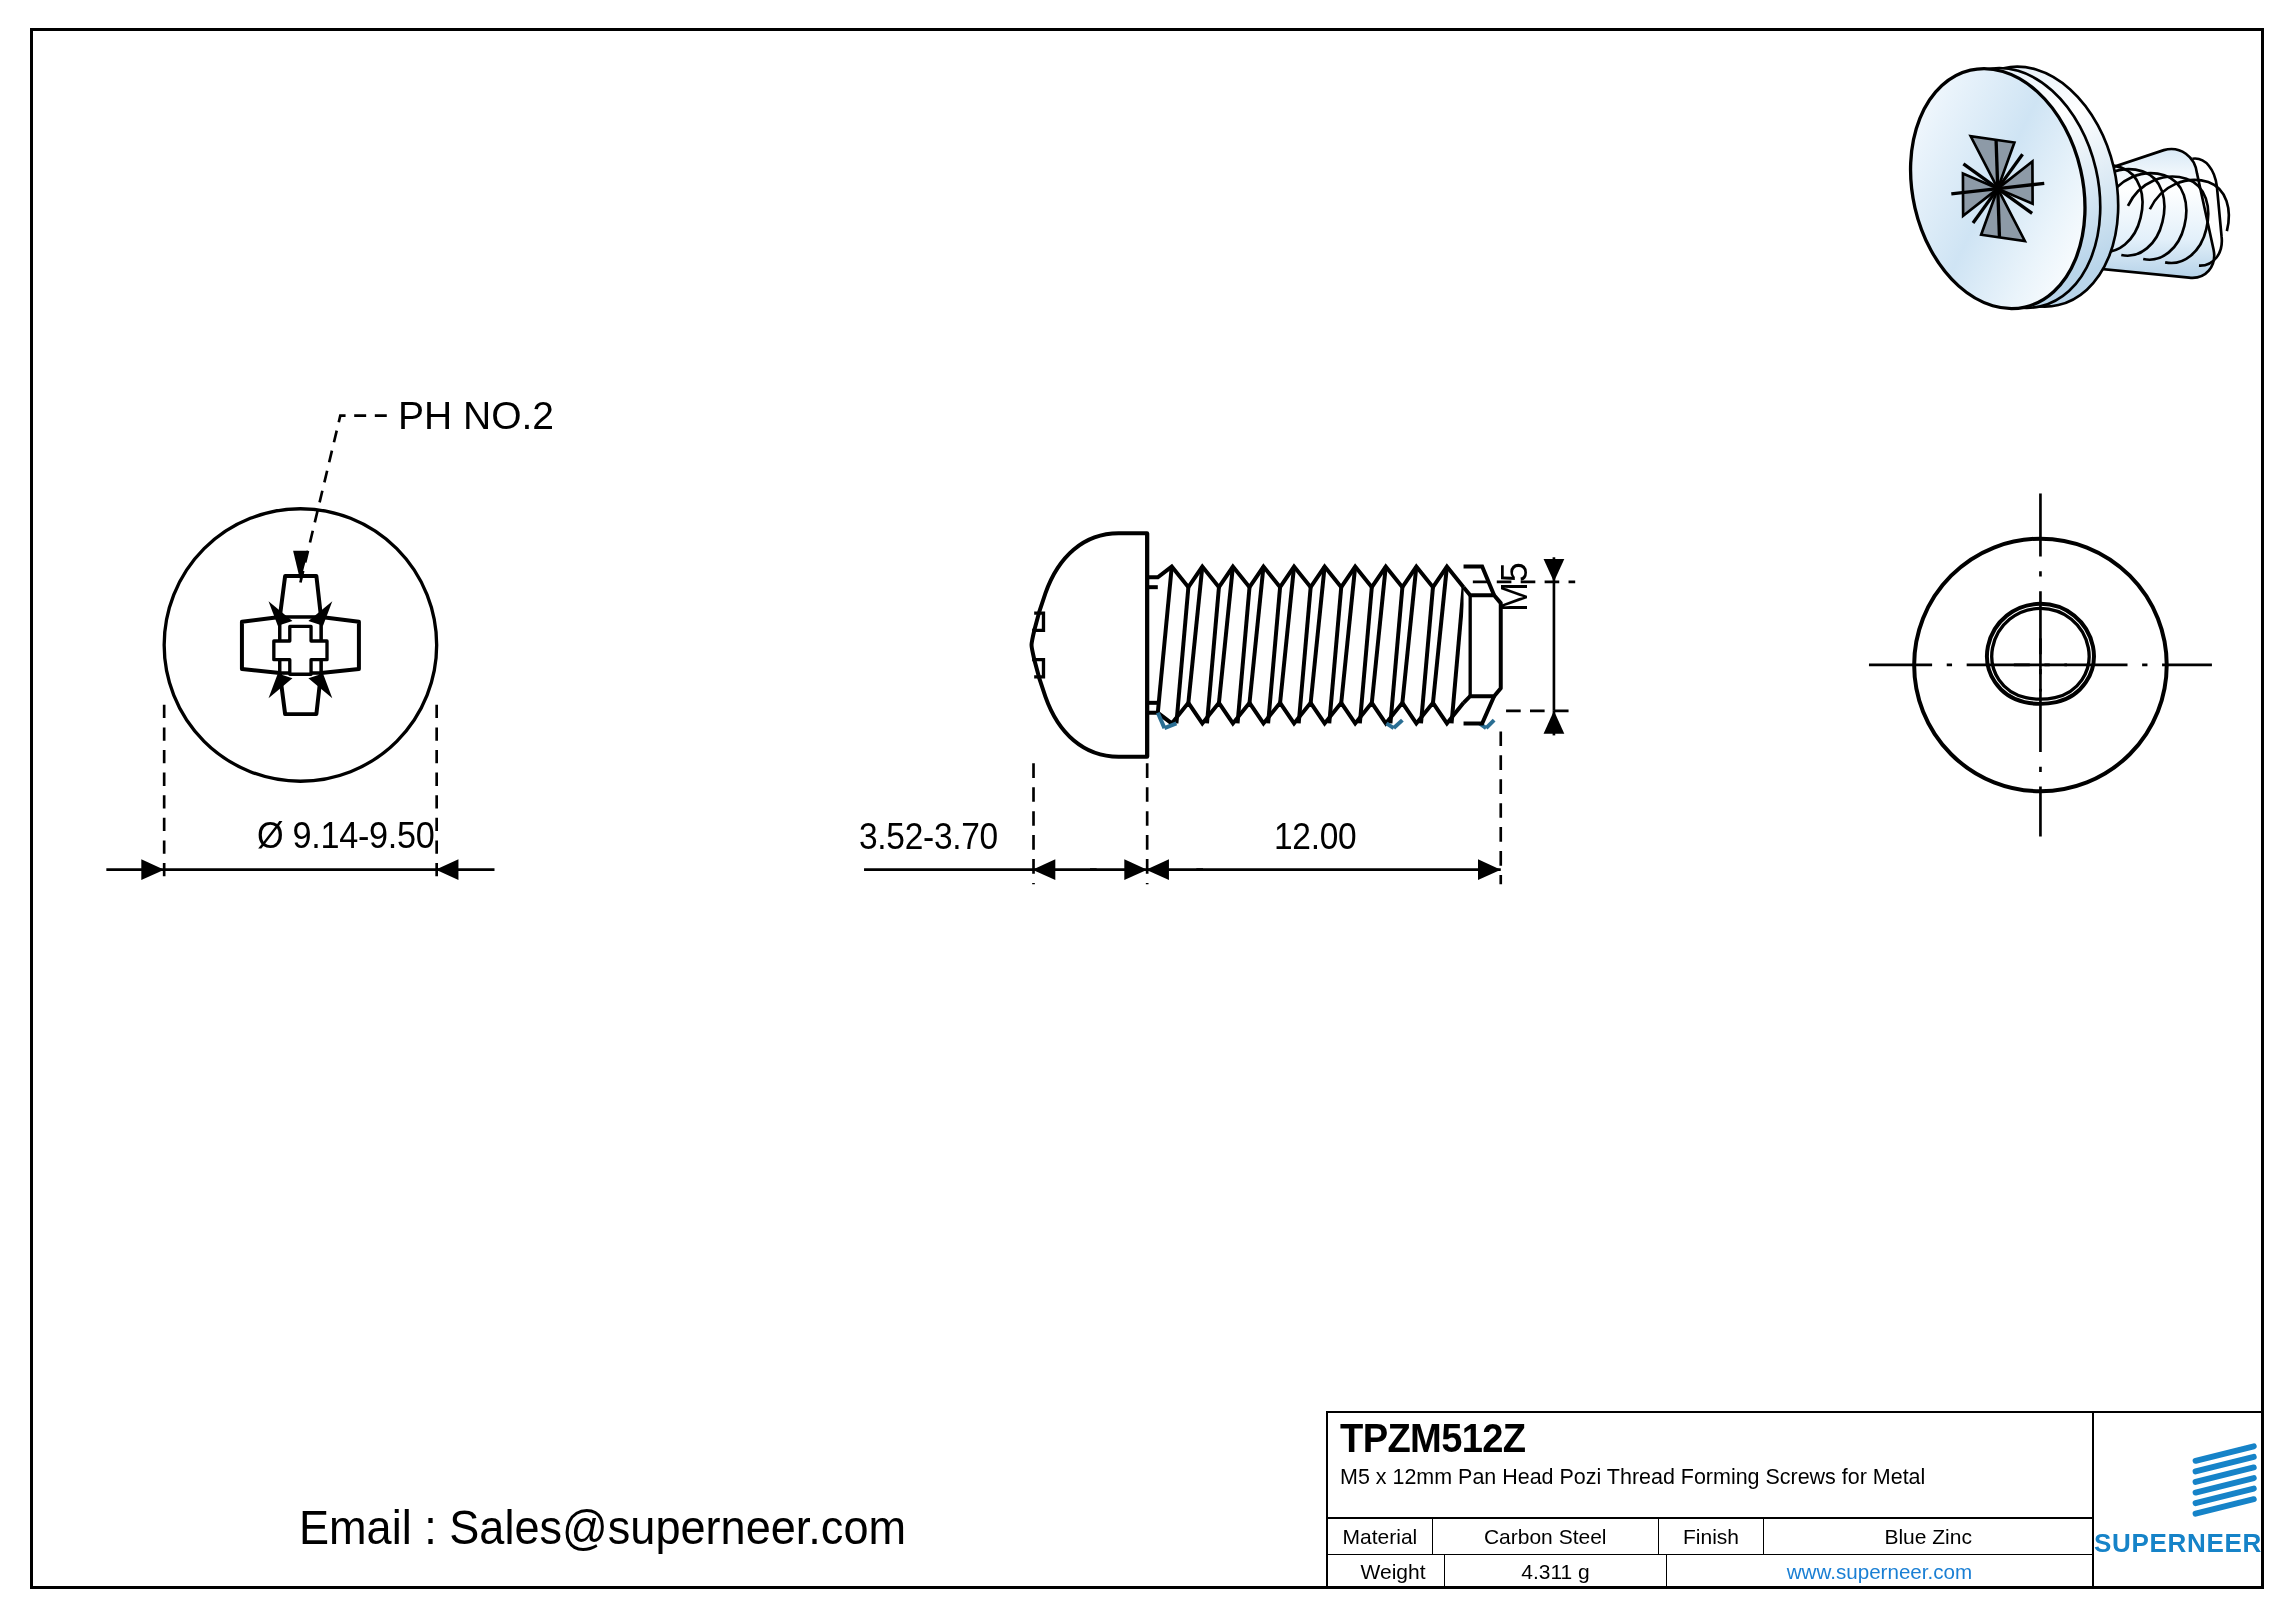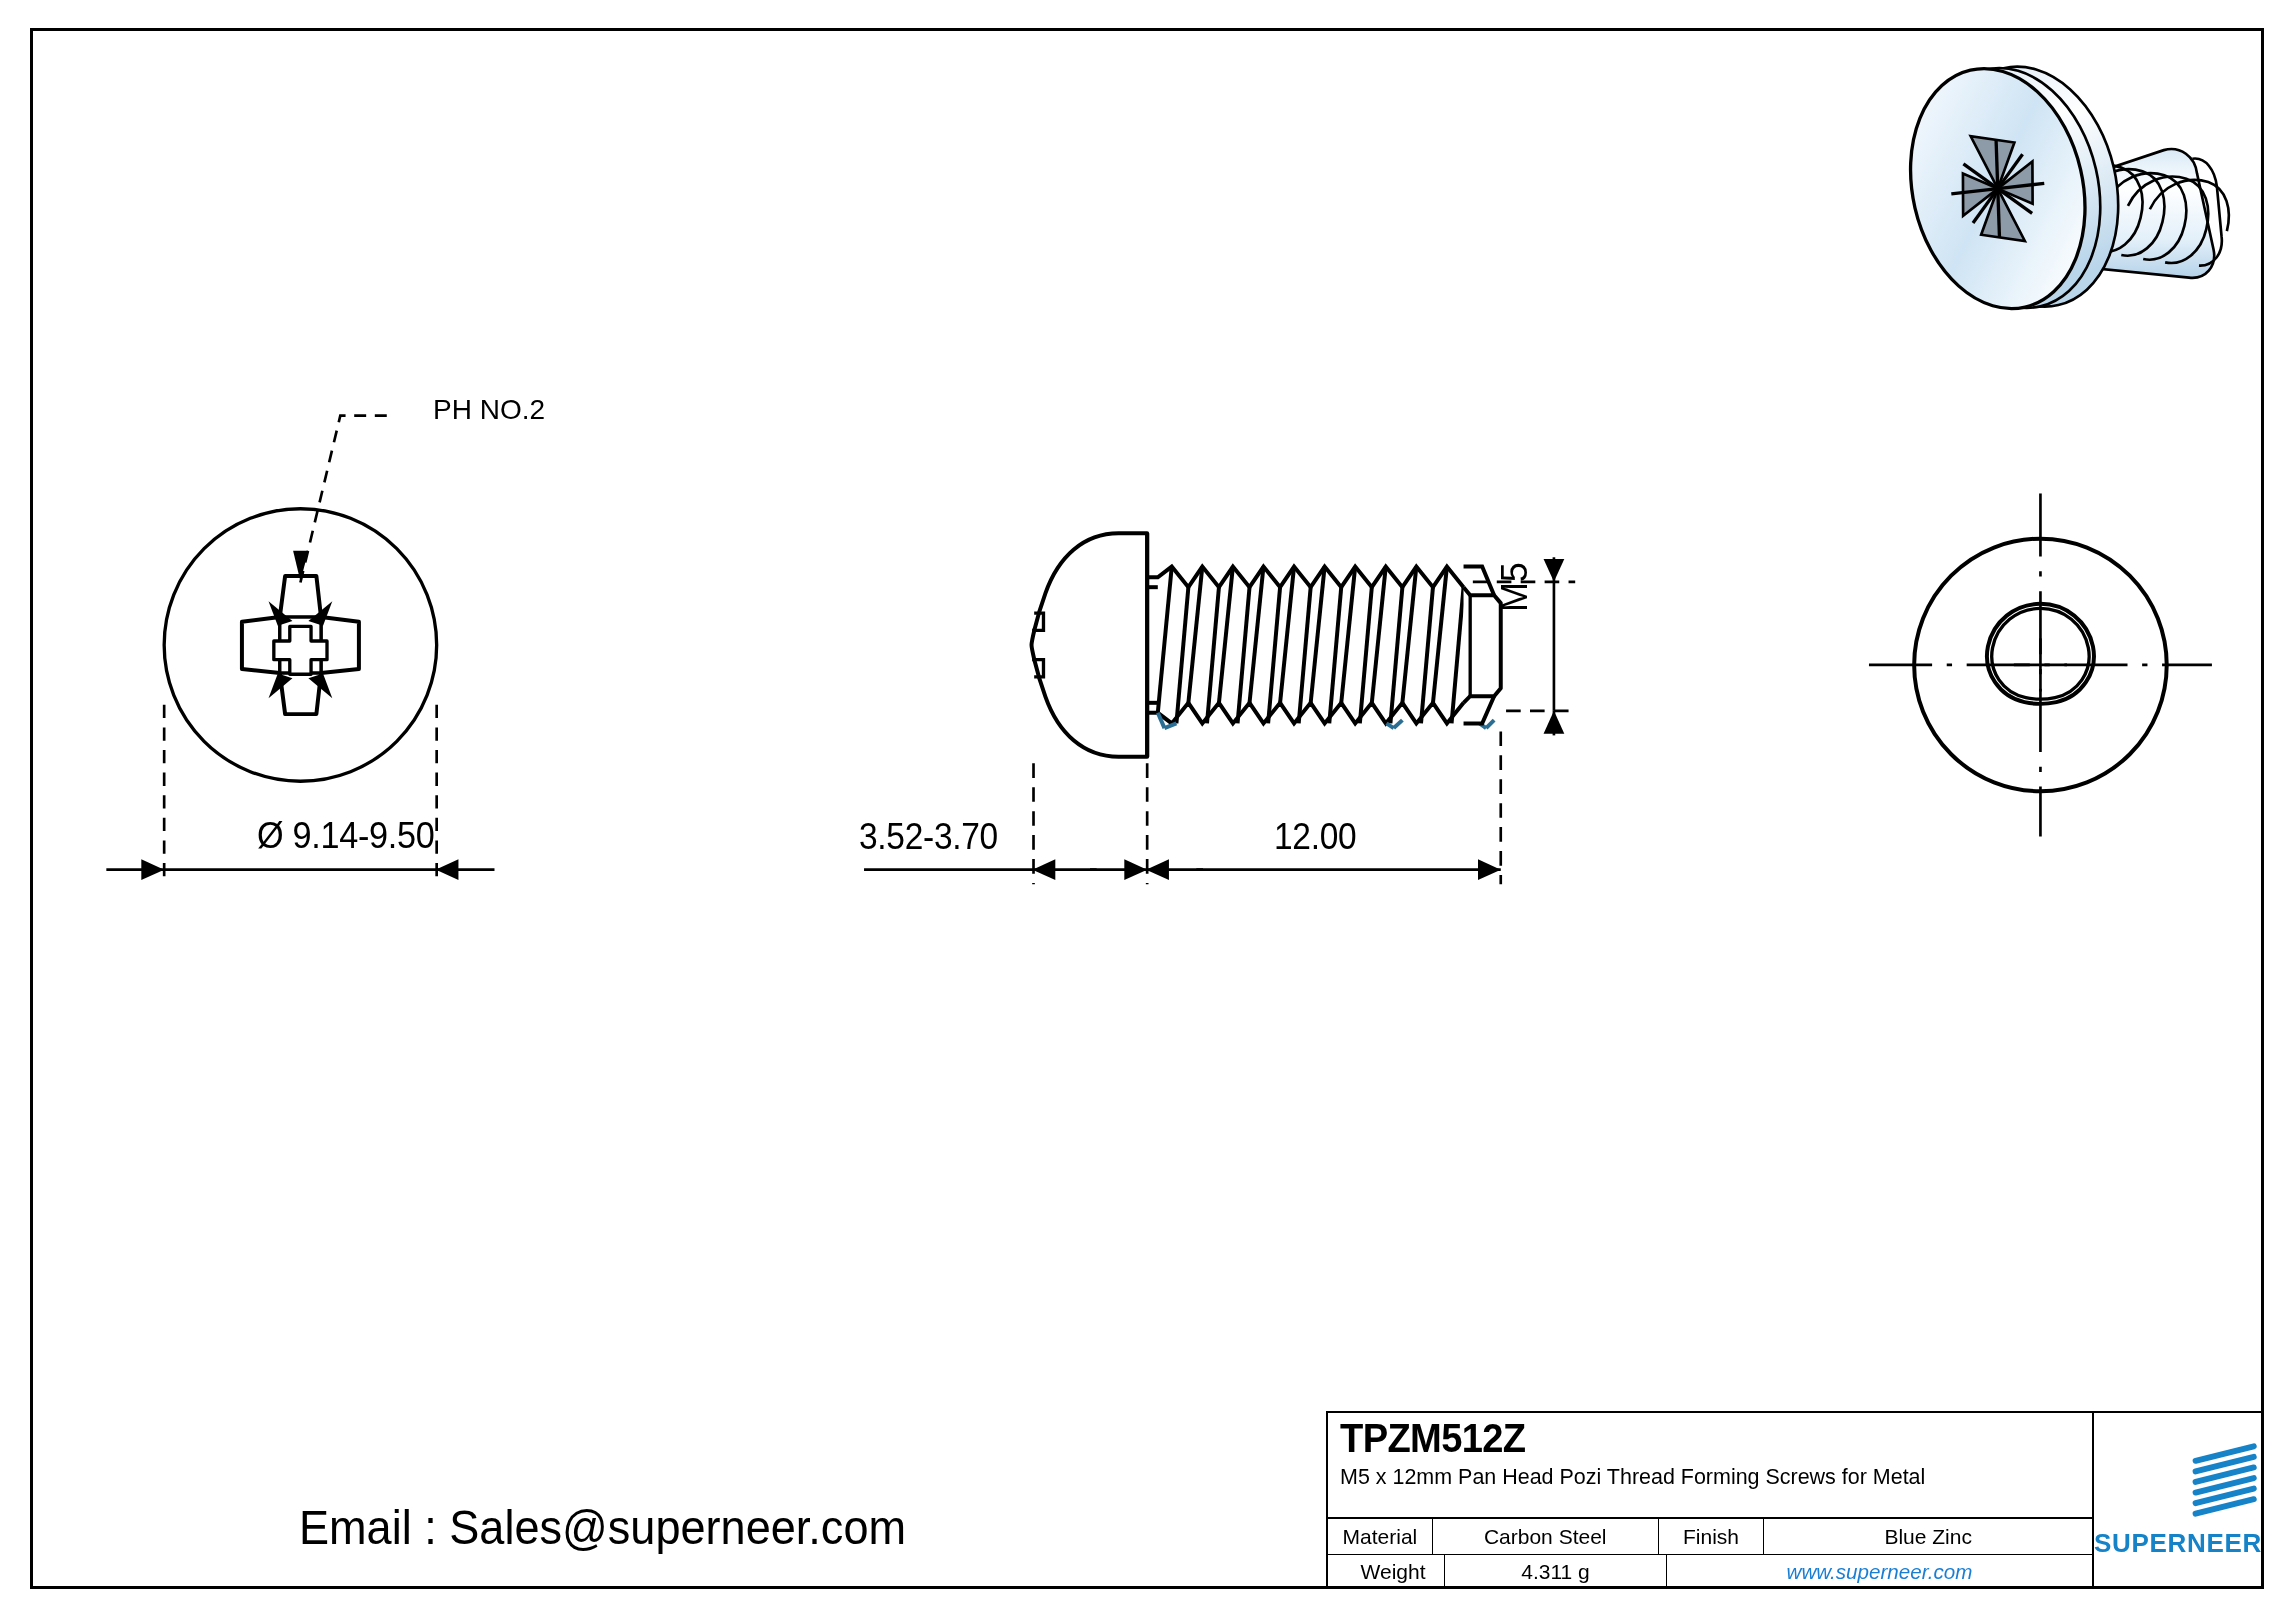--- a/index.html
+++ b/index.html
@@ -84,21 +84,21 @@
     display:flex;align-items:center;justify-content:center;
     font-size:21px;box-sizing:border-box;height:100%;
     font-family:"Liberation Sans", sans-serif;
     white-space:nowrap;
   }
   .bdr-r{border-right:1.3px solid #000;}
   .w-label{width:105px;}
   .w-val1{width:226px;}
   .w-finish{width:106px;}
   .w-val2{width:328px;}
-  .w-web{width:433px;font-style:italic;}
+  .w-web{width:433px;}
   .weblink{color:#1a7fd4;font-size:20.6px;}
 
   
   #logo-mark{position:relative;width:72px;height:78px;margin-bottom:9.3px;}
   #logo-mark svg{position:absolute;left:0;top:0;}
   #logo-word{
     font-size:26px;font-weight:bold;letter-spacing:0.7px;
     color:#1683c8;font-family:"Liberation Sans", sans-serif;
   }
 
@@ -372,21 +372,21 @@
           <path d="M 0,0 L -42,-48"></path>
           <path d="M 0,0 L 14,-72"></path>
           <path d="M 0,0 L 70,8"></path>
           <path d="M 0,0 L -14,72"></path>
           <path d="M 0,0 L -70,-8"></path>
         </g>
       </g>
     </svg>
   </div>
 
-  <div class="leadertext" style="left:398px;top:394px;font-size:28px;margin-left:35px;">PH NO.2</div>
+  <div class="leadertext" style="left:398px;top:394px;font-size:39px;">PH NO.2</div>
 
   <div class="dimtext" style="left:257px;top:815px;font-size:36px;transform:scaleX(0.95);transform-origin:left top;">Ø 9.14-9.50</div>
 
   <div class="dimtext" style="left:859px;top:816px;font-size:36px;transform:scaleX(0.93);transform-origin:left top;">3.52-3.70</div>
 
   <div class="dimtext" style="left:1274px;top:816px;font-size:36px;transform:scaleX(0.93);transform-origin:left top;">12.00</div>
 
   <div class="dimtext" style="left:1494px;top:612px;font-size:36px;transform:rotate(-90deg);transform-origin:left top;">M5</div>
 
   <div class="email">Email : Sales@superneer.com</div>

